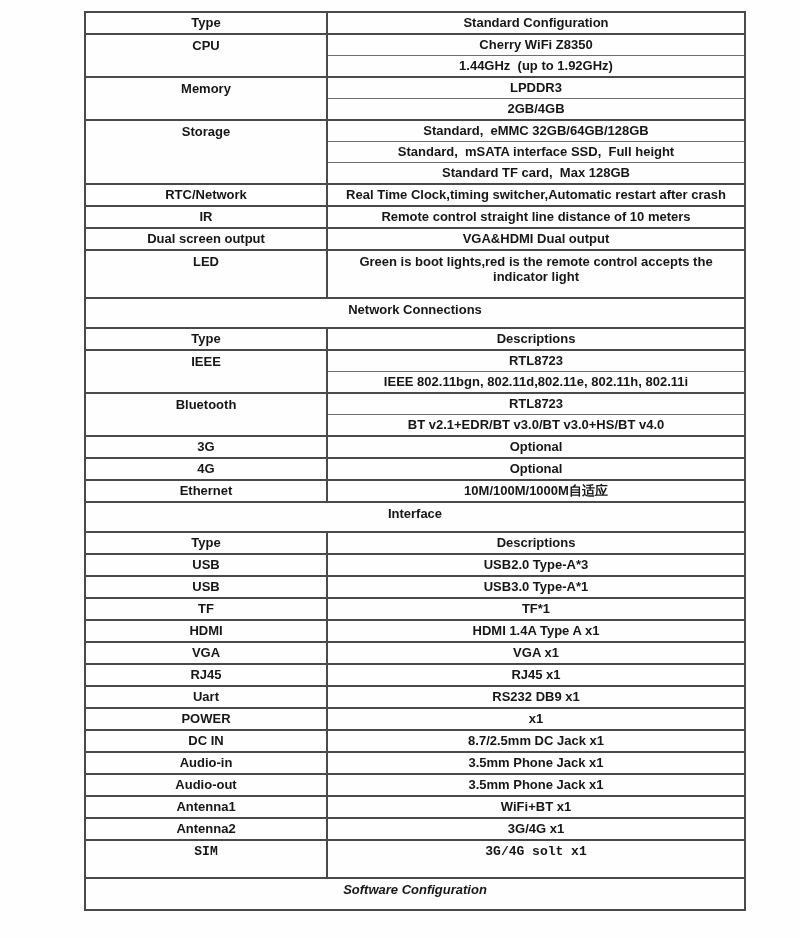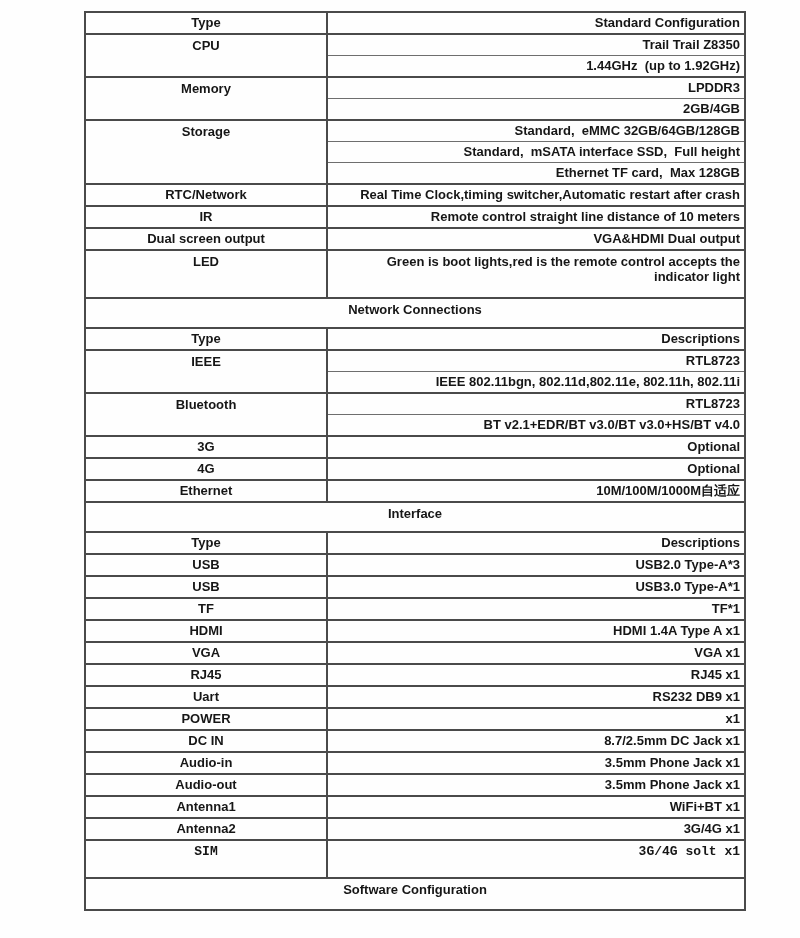--- a/index.html
+++ b/index.html
@@ -32,61 +32,61 @@
     font-size:13px;
     line-height:1.18;
     color:var(--ink);
     text-align:center;
     vertical-align:middle;
     padding:1px 4px;
     height:18px;
     white-space:pre-wrap;
     overflow:hidden;
   }
-  td.c2cell{border-left:2px solid var(--line-heavy);text-align:right;}
+  td.c2cell{border-left:2px solid var(--line-heavy);}
   tr.thick > td{border-top:2px solid var(--line-heavy);}
   tr.thin  > td{border-top:1px solid var(--line-light);}
   td.merged{vertical-align:top;padding-top:3px;}
   tr.section-row > td{
     height:24px;
     vertical-align:top;
     padding-top:3px;
   }
   tr.tall-led > td{
     height:42px;
     vertical-align:top;
     padding-top:3px;
   }
   tr.tall-sim > td{
     height:32px;
     vertical-align:top;
     padding-top:3px;
     font-family:Liberation Mono, monospace;
   }
-  tr.sw-row > td{height:26px;}
+  tr.sw-row > td{height:26px;font-style:italic;}
 </style>
 </head>
 <body>
 
 <div class="spec-wrap">
   <table class="spec">
     <colgroup>
         <col class="c1">
         <col class="c2">
       </colgroup>
 
     <tbody>
         <tr>
       <td>Type</td>
       <td class="c2cell">Standard Configuration</td>
     </tr>
 
     <tr class="thick">
       <td class="merged" rowspan="2">CPU</td>
-      <td class="c2cell">Trail Trail Z8350</td>
+      <td class="c2cell">Cherry WiFi Z8350</td>
     </tr>
     <tr class="thin">
       <td class="c2cell">1.44GHz  (up to 1.92GHz)</td>
     </tr>
 
     <tr class="thick">
       <td class="merged" rowspan="2">Memory</td>
       <td class="c2cell">LPDDR3</td>
     </tr>
     <tr class="thin">
@@ -94,21 +94,21 @@
     </tr>
 
     <tr class="thick">
       <td class="merged" rowspan="3">Storage</td>
       <td class="c2cell">Standard,  eMMC 32GB/64GB/128GB</td>
     </tr>
     <tr class="thin">
       <td class="c2cell">Standard,  mSATA interface SSD,  Full height</td>
     </tr>
     <tr class="thin">
-      <td class="c2cell">Ethernet TF card,  Max 128GB</td>
+      <td class="c2cell">Standard TF card,  Max 128GB</td>
     </tr>
 
     <tr class="thick">
       <td>RTC/Network</td>
       <td class="c2cell">Real Time Clock,timing switcher,Automatic restart after crash</td>
     </tr>
 
     <tr class="thick">
       <td>IR</td>
       <td class="c2cell">Remote control straight line distance of 10 meters</td>

